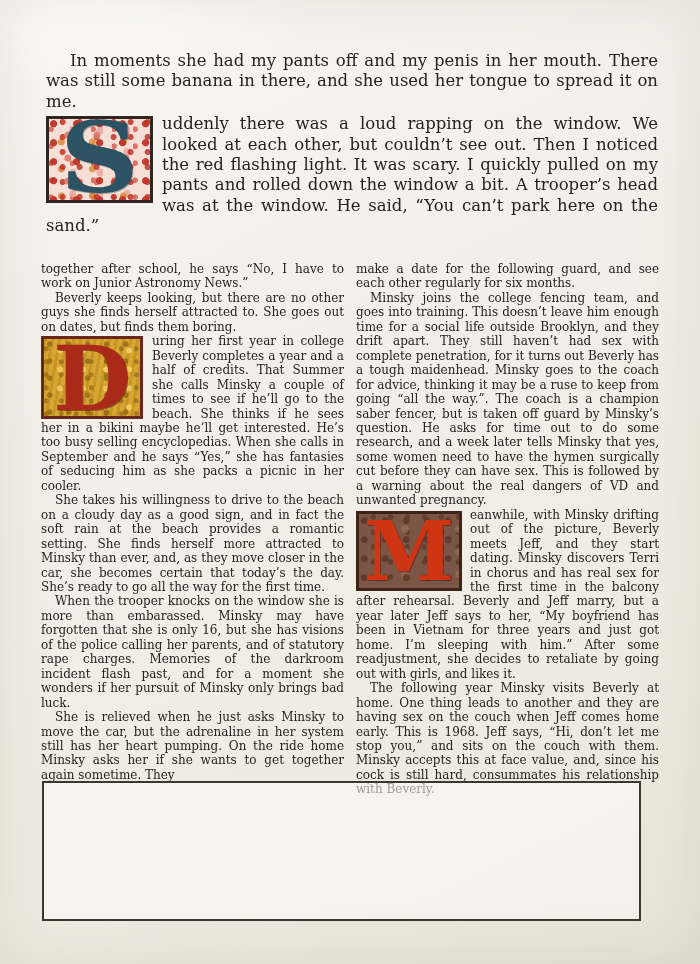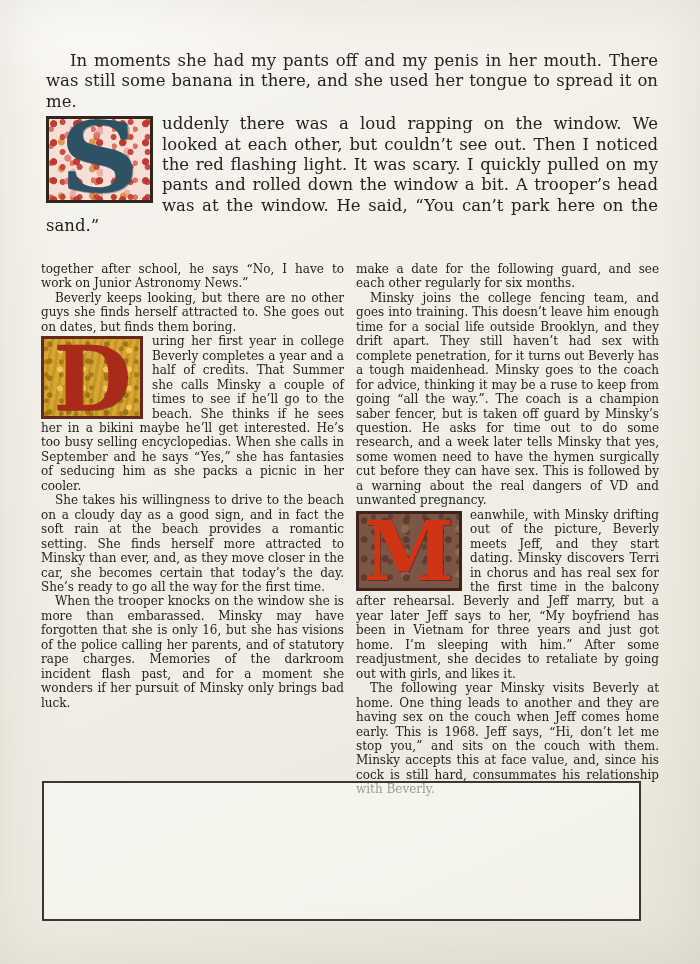--- a/index.html
+++ b/index.html
@@ -118,20 +118,21 @@
     <div class="col">
       <p>together after school, he says “No, I have to work on Junior Astronomy News.”</p>
       <p class="indent-sm">Beverly keeps looking, but there are no other guys she finds herself attracted to. She goes out on dates, but finds them boring.</p>
       <p>
         <span class="dropcap dropcap-d">
             <span class="letter">D</span>
           </span><span>uring her first year in college Beverly completes a year and a half of credits. That Summer she calls Minsky a couple of times to see if he’ll go to the beach. She thinks if he sees her in a bikini maybe he’ll get interested. He’s too busy selling encyclopedias. When she calls in September and he says “Yes,” she has fantasies of seducing him as she packs a picnic in her cooler.</span>
       </p>
       <p class="indent-sm">She takes his willingness to drive to the beach on a cloudy day as a good sign, and in fact the soft rain at the beach provides a romantic setting. She finds herself more attracted to Minsky than ever, and, as they move closer in the car, she becomes certain that today’s the day. She’s ready to go all the way for the first time.</p>
       <p class="indent-sm">When the trooper knocks on the window she is more than embarassed. Minsky may have forgotten that she is only 16, but she has visions of the police calling her parents, and of statutory rape charges. Memories of the darkroom incident flash past, and for a moment she wonders if her pursuit of Minsky only brings bad luck.</p>
+      <p class="indent-sm">She is relieved when he just asks Minsky to move the car, but the adrenaline in her system still has her heart pumping.  On the ride home Minsky asks her if she wants to get together again sometime. They</p>
     </div>
 
     <div class="col">
       <p>make a date for the following guard, and see each other regularly for six months.</p>
       <p class="indent-sm">Minsky joins the college fencing team, and goes into training. This doesn’t leave him enough time for a social life outside Brooklyn, and they drift apart. They still haven’t had sex with complete penetration, for it turns out Beverly has a tough maidenhead. Minsky goes to the coach for advice, thinking it may be a ruse to keep from going “all the way.”. The coach is a champion saber fencer, but is taken off guard by Minsky’s question. He asks for time out to do some research, and a week later tells Minsky that yes, some women need to have the hymen surgically cut before they can have sex. This is followed by a warning about the real dangers of VD and unwanted pregnancy.</p>
       <p>
         <span class="dropcap dropcap-m">
             <span class="letter">M</span>
           </span><span>eanwhile, with Minsky drifting out of the picture, Beverly meets Jeff, and they start dating. Minsky discovers Terri in chorus and has real sex for the first time in the balcony after rehearsal. Beverly and Jeff marry, but a year later Jeff says to her, “My boyfriend has been in Vietnam for three years and just got home. I’m sleeping with him.” After some readjustment, she decides to retaliate by going out with girls, and likes it.</span>
       </p>

